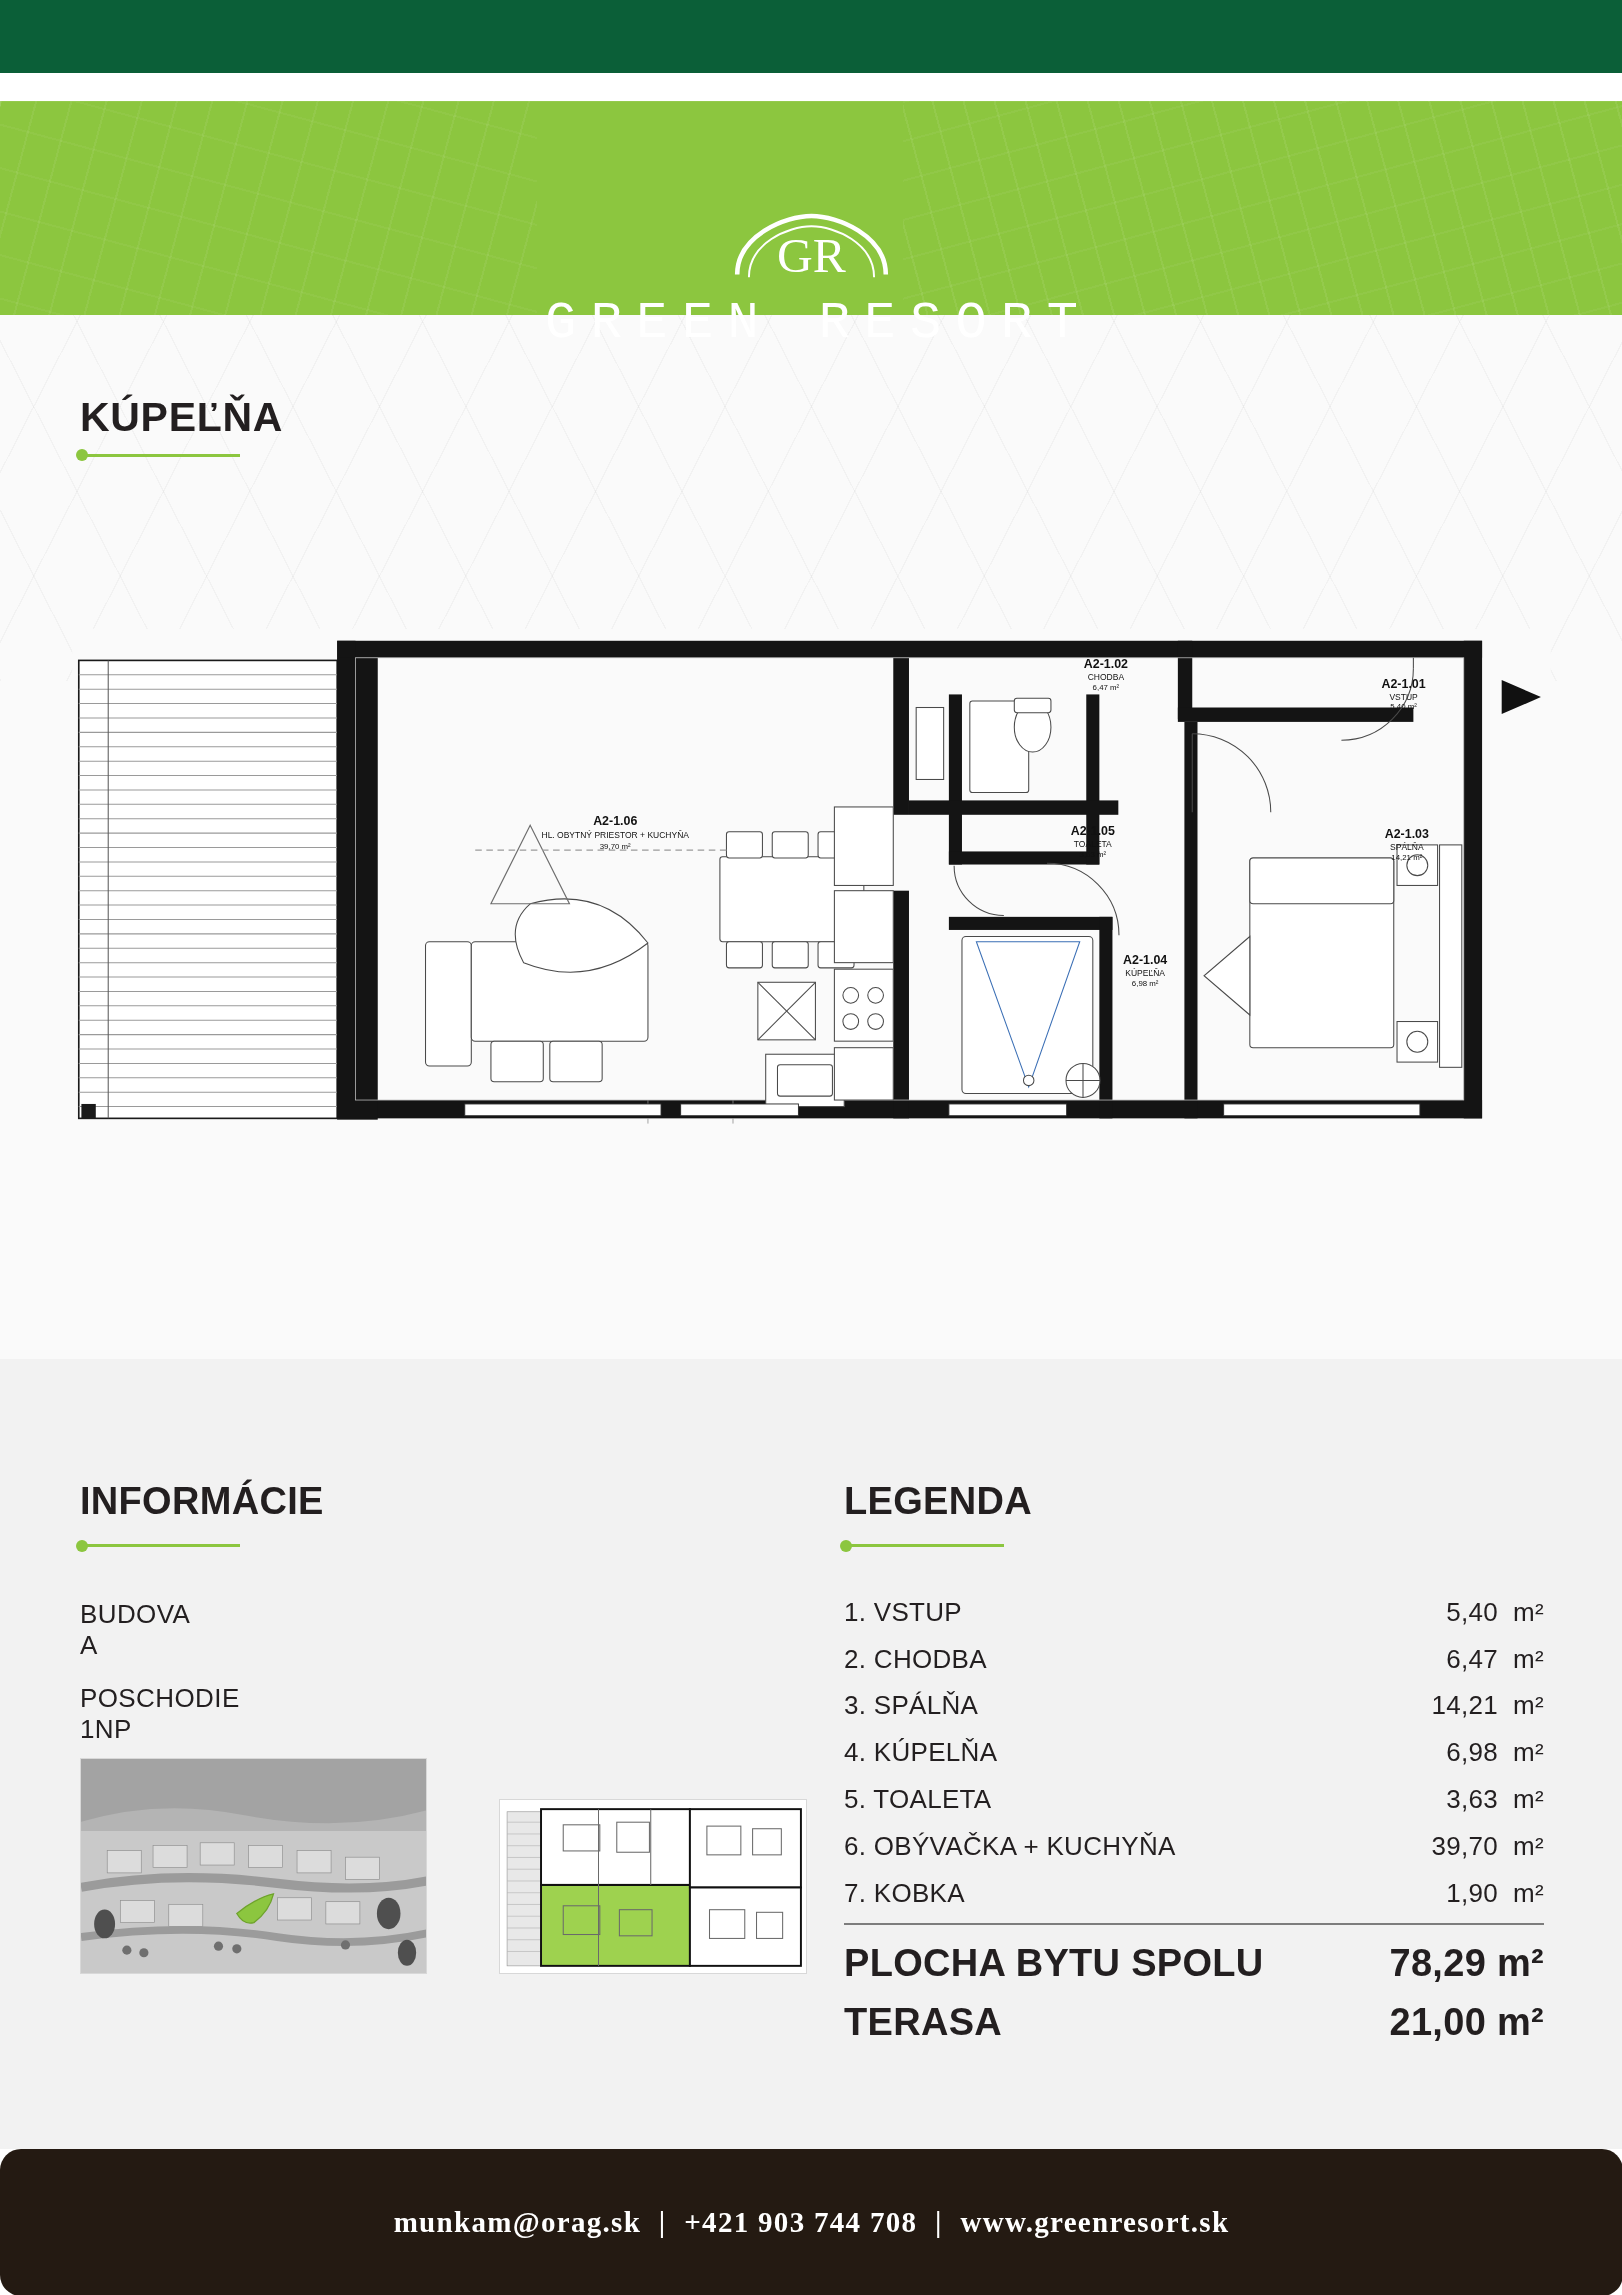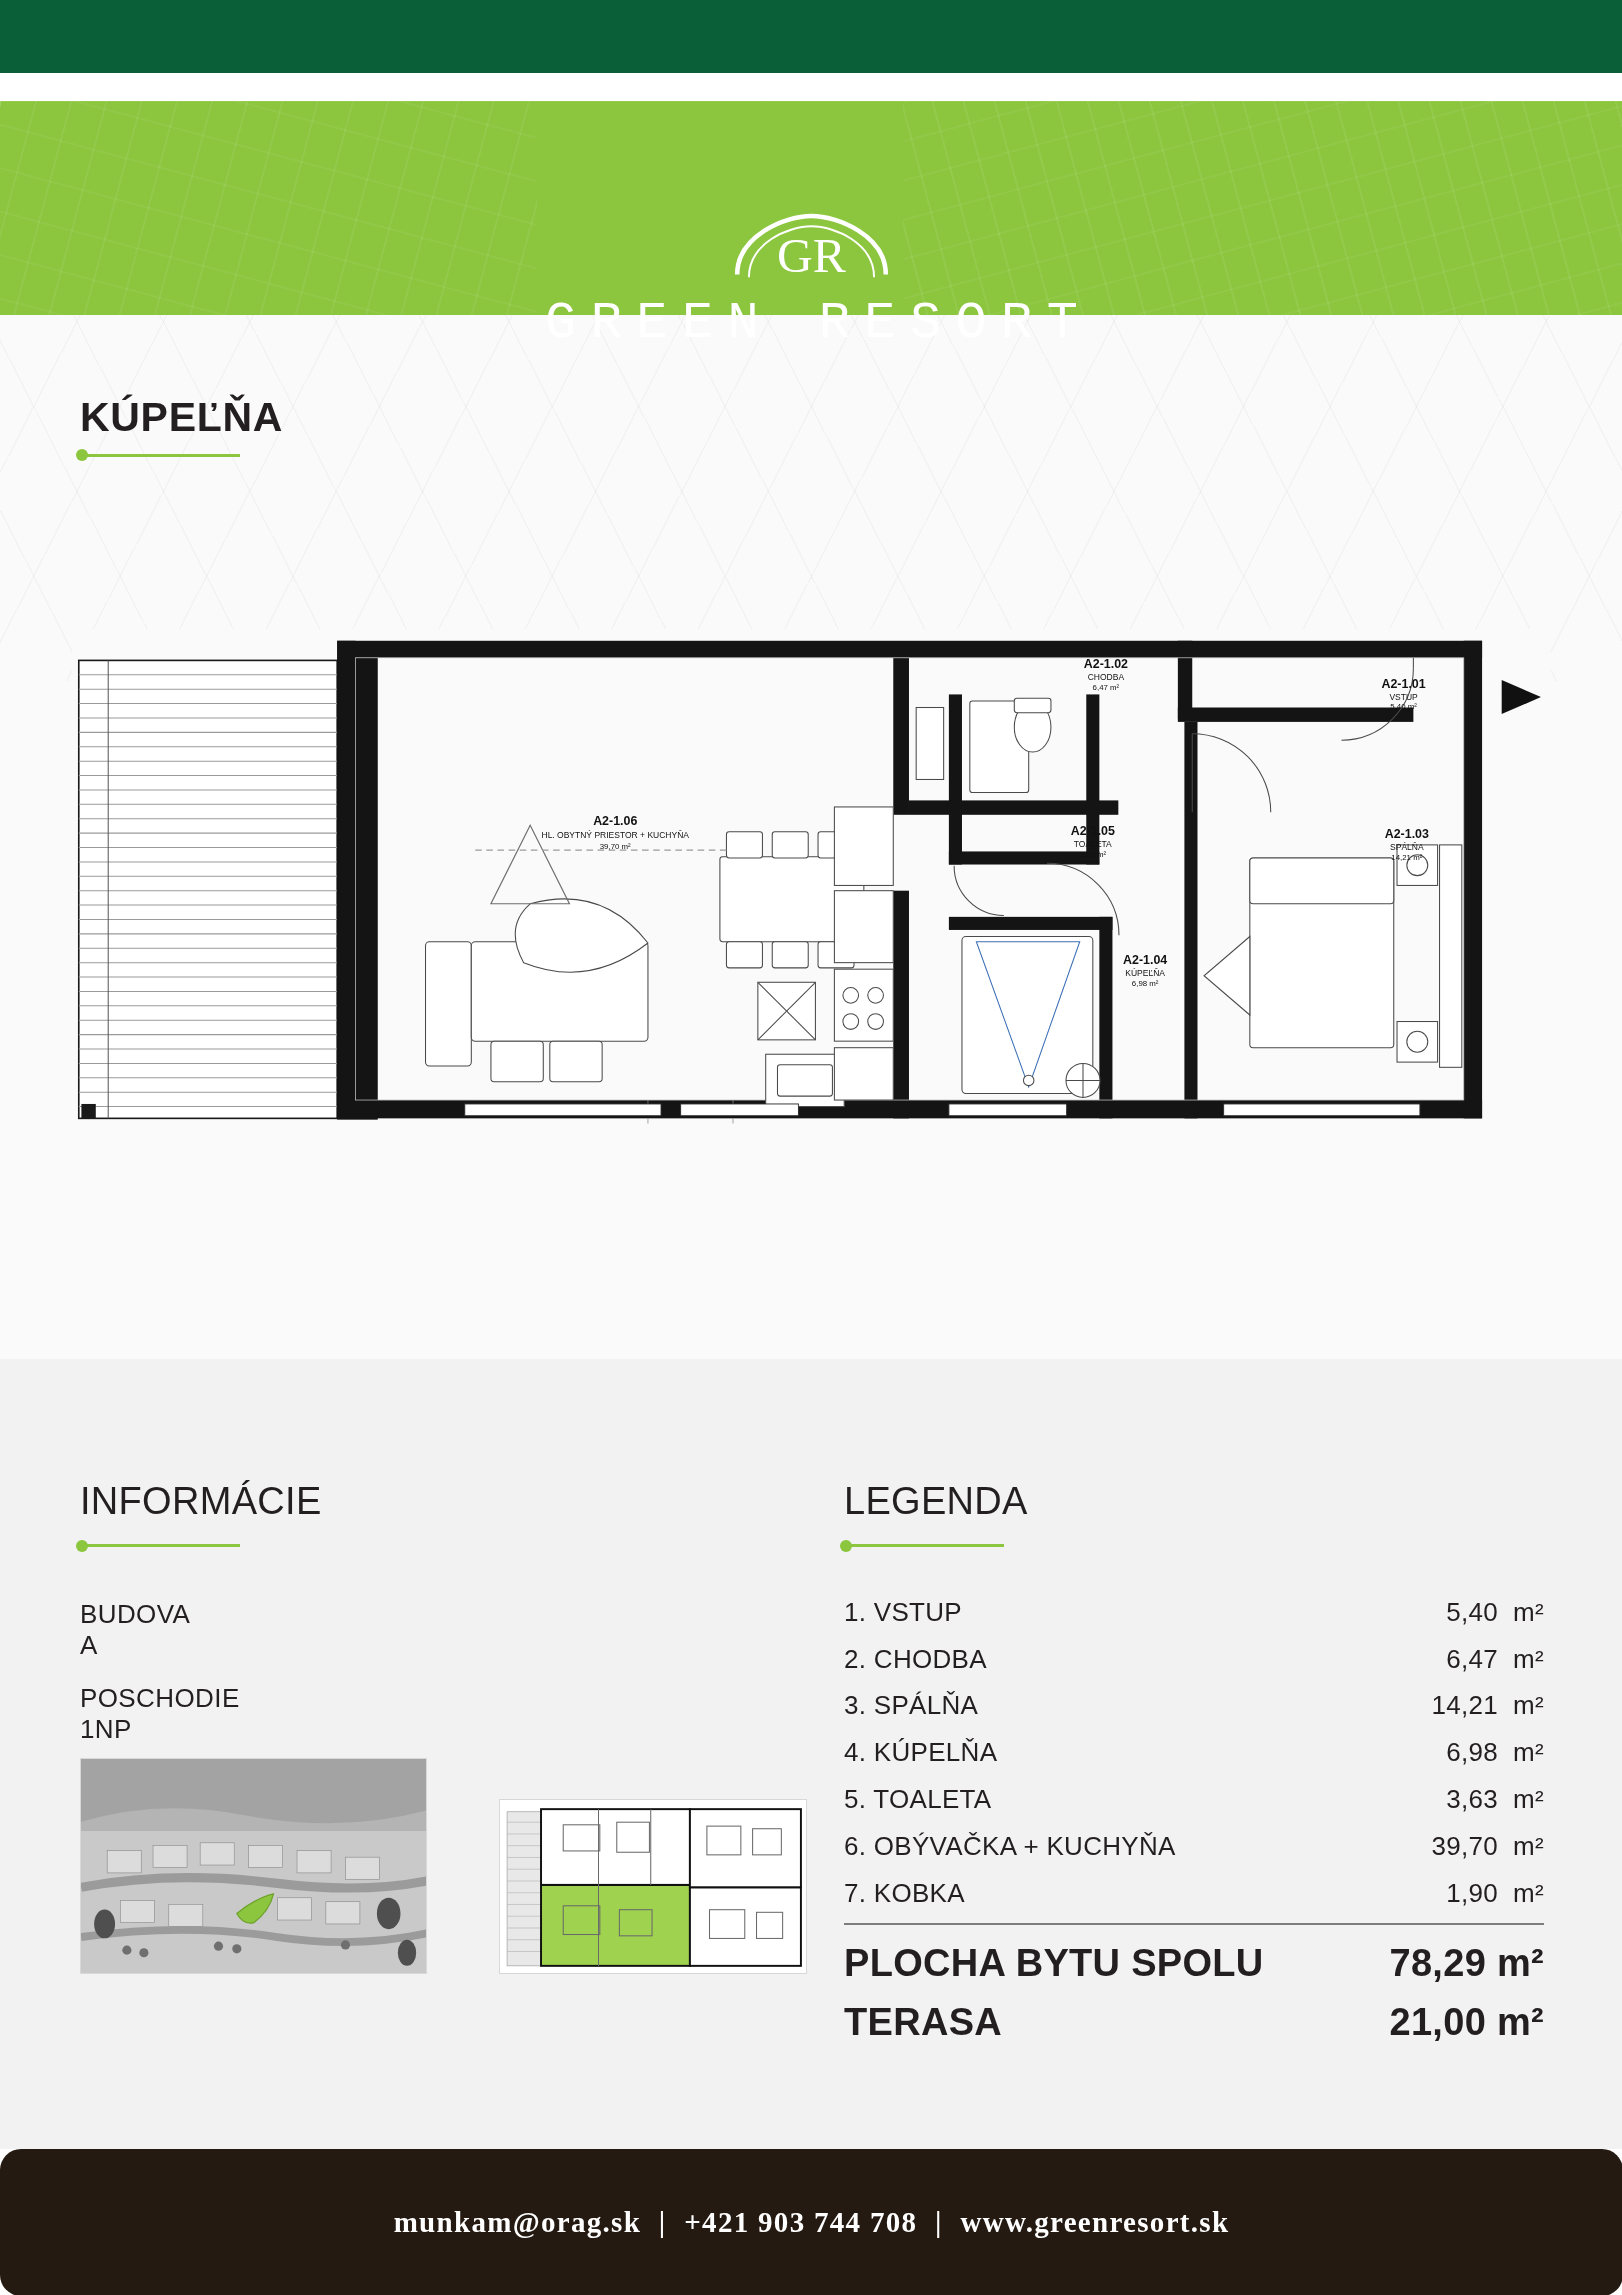--- a/index.html
+++ b/index.html
@@ -89,21 +89,21 @@
     position: absolute; left: 72px; top: 314px; width: 1479px; height: 543px;
   }
   .fp-svg { display: block; width: 1479px; height: 543px; }
 
   
   .info-area {
     position: absolute; left: 0; top: 1359px; width: 1623px; height: 790px;
     background: #f2f2f2;
   }
   .sec-title {
-    position: absolute; font-size: 38px; font-weight: normal; color: #231f20;
+    position: absolute; font-size: 38px; font-weight: bold; color: #231f20;
     letter-spacing: 0.3px;
   }
   .sec-rule { position: absolute; height: 3.3px; background: #8cc63f; }
   .sec-dot { position: absolute; width: 11.8px; height: 11.8px; border-radius: 50%; background: #8cc63f; }
 
   .info-title { left: 80px; top: 121px; }
   .info-rule  { left: 80px; top: 185px; width: 160px; }
   .info-dot   { left: 76px; top: 181px; }
 
   .legend-title { left: 844px; top: 121px; }

